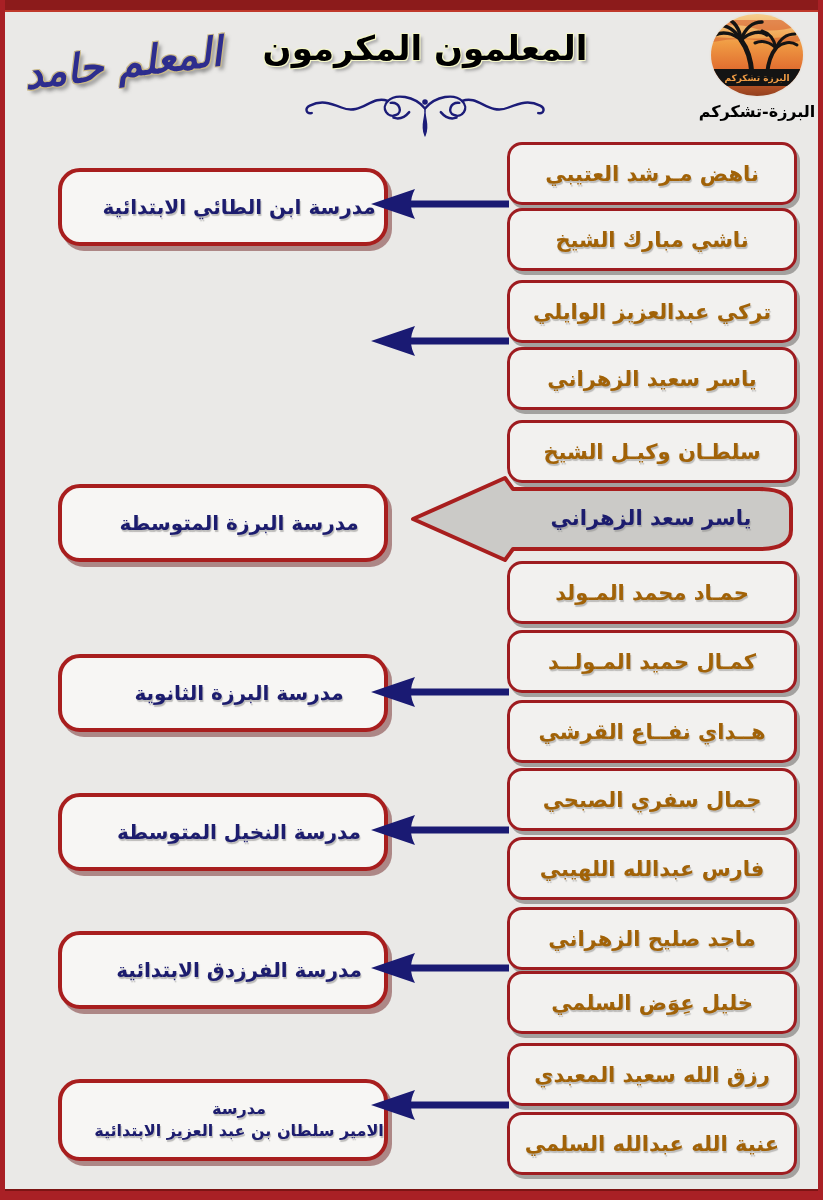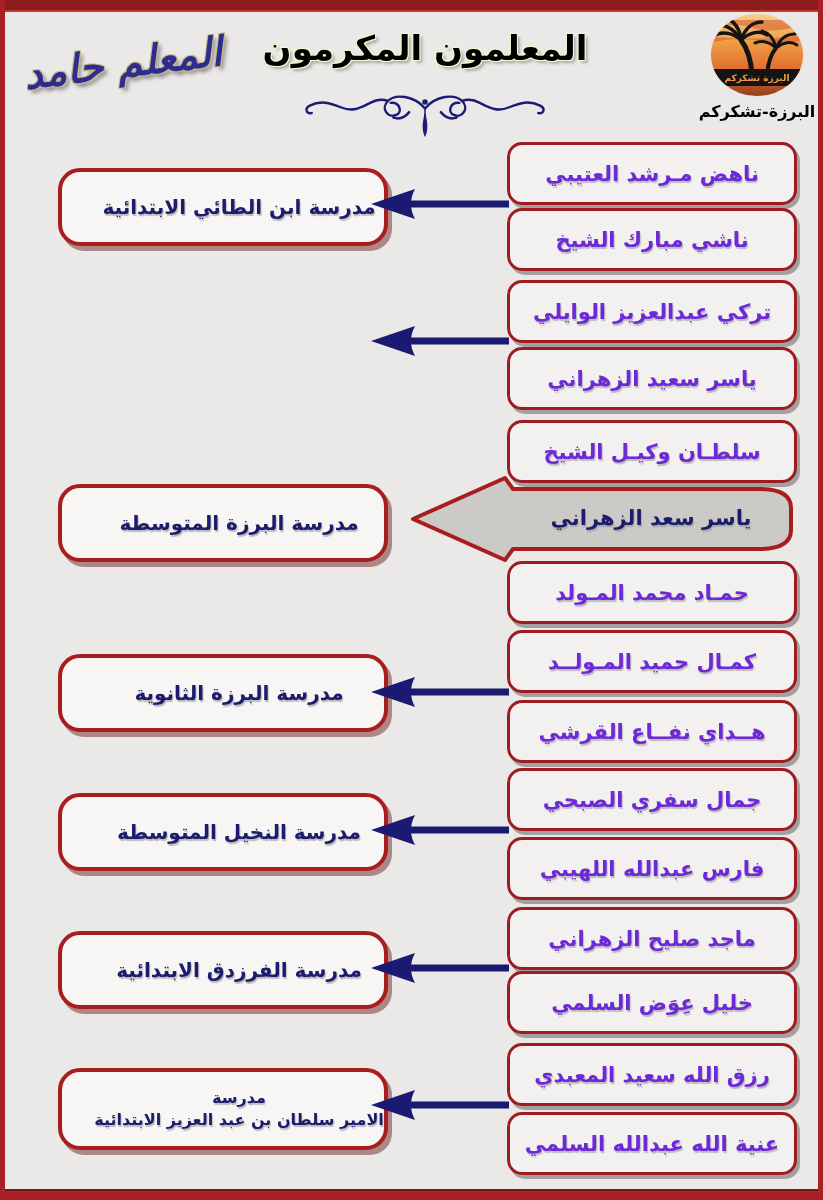--- a/index.html
+++ b/index.html
@@ -32,21 +32,21 @@
     position:absolute;left:688px;top:102px;width:128px;text-align:center;
     font-size:16px;font-weight:bold;color:#000000;direction:rtl;
   }
 
   
   .name-box{
     position:absolute;left:502px;width:284px;height:57px;
     background:#f2f1ef;border:3px solid #9e1c20;border-radius:15px;
     box-shadow:3px 4px 0 #a3a19f;
     display:flex;align-items:center;justify-content:center;
-    font-size:21px;font-weight:bold;color:#6d28d9;direction:rtl;white-space:nowrap;
+    font-size:21px;font-weight:bold;color:#a16207;direction:rtl;white-space:nowrap;
     text-shadow:1px 2px 1px #bcbbb9;
   }
   
   .special-name{
     position:absolute;left:505px;top:489px;width:282px;height:58px;
     display:flex;align-items:center;justify-content:center;
     font-size:21px;font-weight:bold;color:#1c1c6e;direction:rtl;white-space:nowrap;
     text-shadow:1px 2px 1px #a9a8a6;
   }
   .pennant{position:absolute;left:400px;top:470px;width:396px;height:97px;}
@@ -54,21 +54,21 @@
   
   .school-box{
     position:absolute;left:53px;width:290px;height:70px;
     background:#f7f6f4;border:4px solid #a81e1e;border-radius:22px;
     box-shadow:4px 5px 0 rgba(112,38,38,.5);
     display:flex;flex-direction:column;align-items:center;justify-content:center;
     font-size:20px;font-weight:bold;color:#1c1c6e;direction:rtl;white-space:nowrap;
     text-shadow:1px 2px 1px #bcbbb9;text-align:center;padding-left:32px;
   }
   .school-box.small{font-size:17px;}
-  .school-box.xsmall{font-size:16px;line-height:1.35;}
+  .school-box.xsmall{font-size:16px;line-height:1.35;margin-top:11px;}
 
   .arrow{position:absolute;left:364px;width:140px;height:36px;}
 </style>
 </head>
 <body>
 
 <div class="page">
   <div class="top-band"></div>
   <div class="bottom-band"></div>
 

